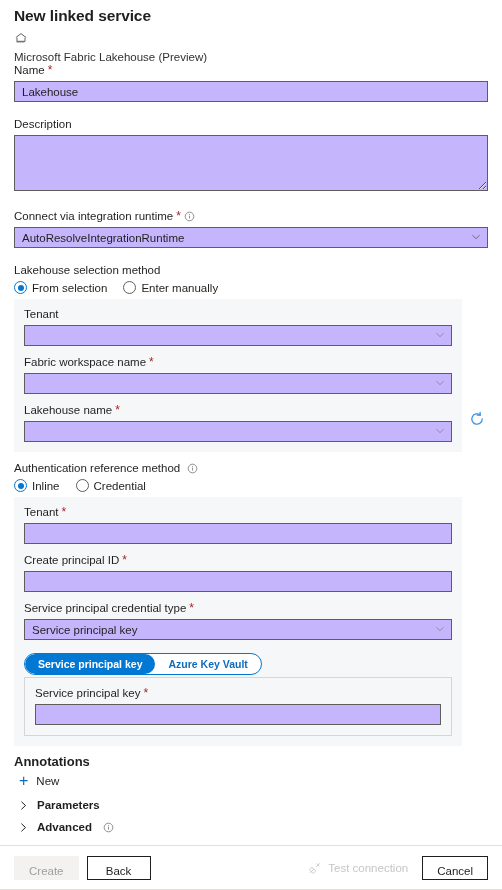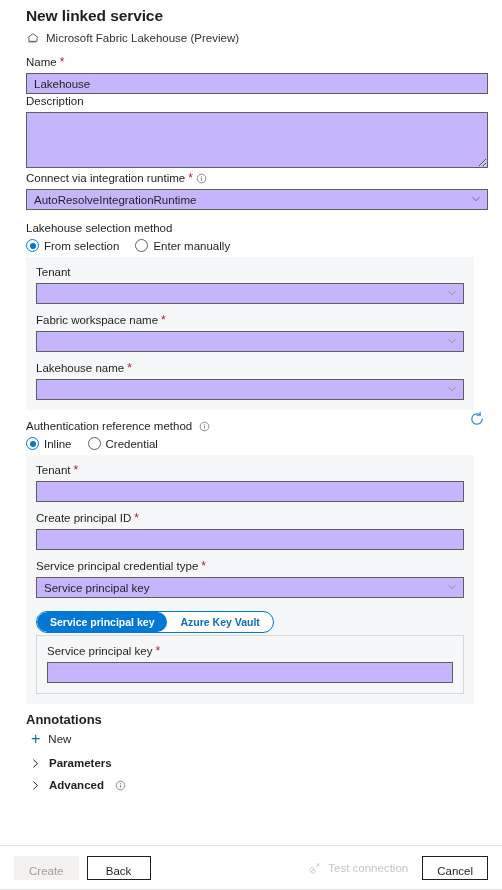--- a/index.html
+++ b/index.html
@@ -17,48 +17,47 @@
     overflow: hidden;
   }
   .page {
     position: relative;
     width: 502px;
     height: 890px;
     box-sizing: border-box;
   }
   .scroll-area {
     position: absolute;
-    left: 12px; top: 0; right: 0;
+    left: 0; top: 0; right: 0;
     height: 845px;
     padding: 0 14px;
     box-sizing: border-box;
   }
 
   
   .title {
     font-size: 15.5px;
     font-weight: bold;
     color: #201f1e;
     margin: 7px 0 0 0;
     letter-spacing: -0.1px;
   }
   .subtitle-row {
     display: flex;
-    align-items: center;
     gap: 6px;
     margin-top: 6px;
-    margin-bottom: 10px;
+    flex-direction: column;
   }
   .subtitle-text {
     font-size: 11.5px;
     color: #323130;
   }
 
   
-  .field { margin-bottom: 0; }
+  .field { margin-bottom: 15px; }
   .flabel {
     font-size: 11.5px;
     color: #201f1e;
     display: flex;
     align-items: center;
     gap: 3px;
     margin-bottom: 4px;
     line-height: 14px;
   }
   .flabel .req { color: #a4262c; font-size: 12px; line-height: 10px; }

